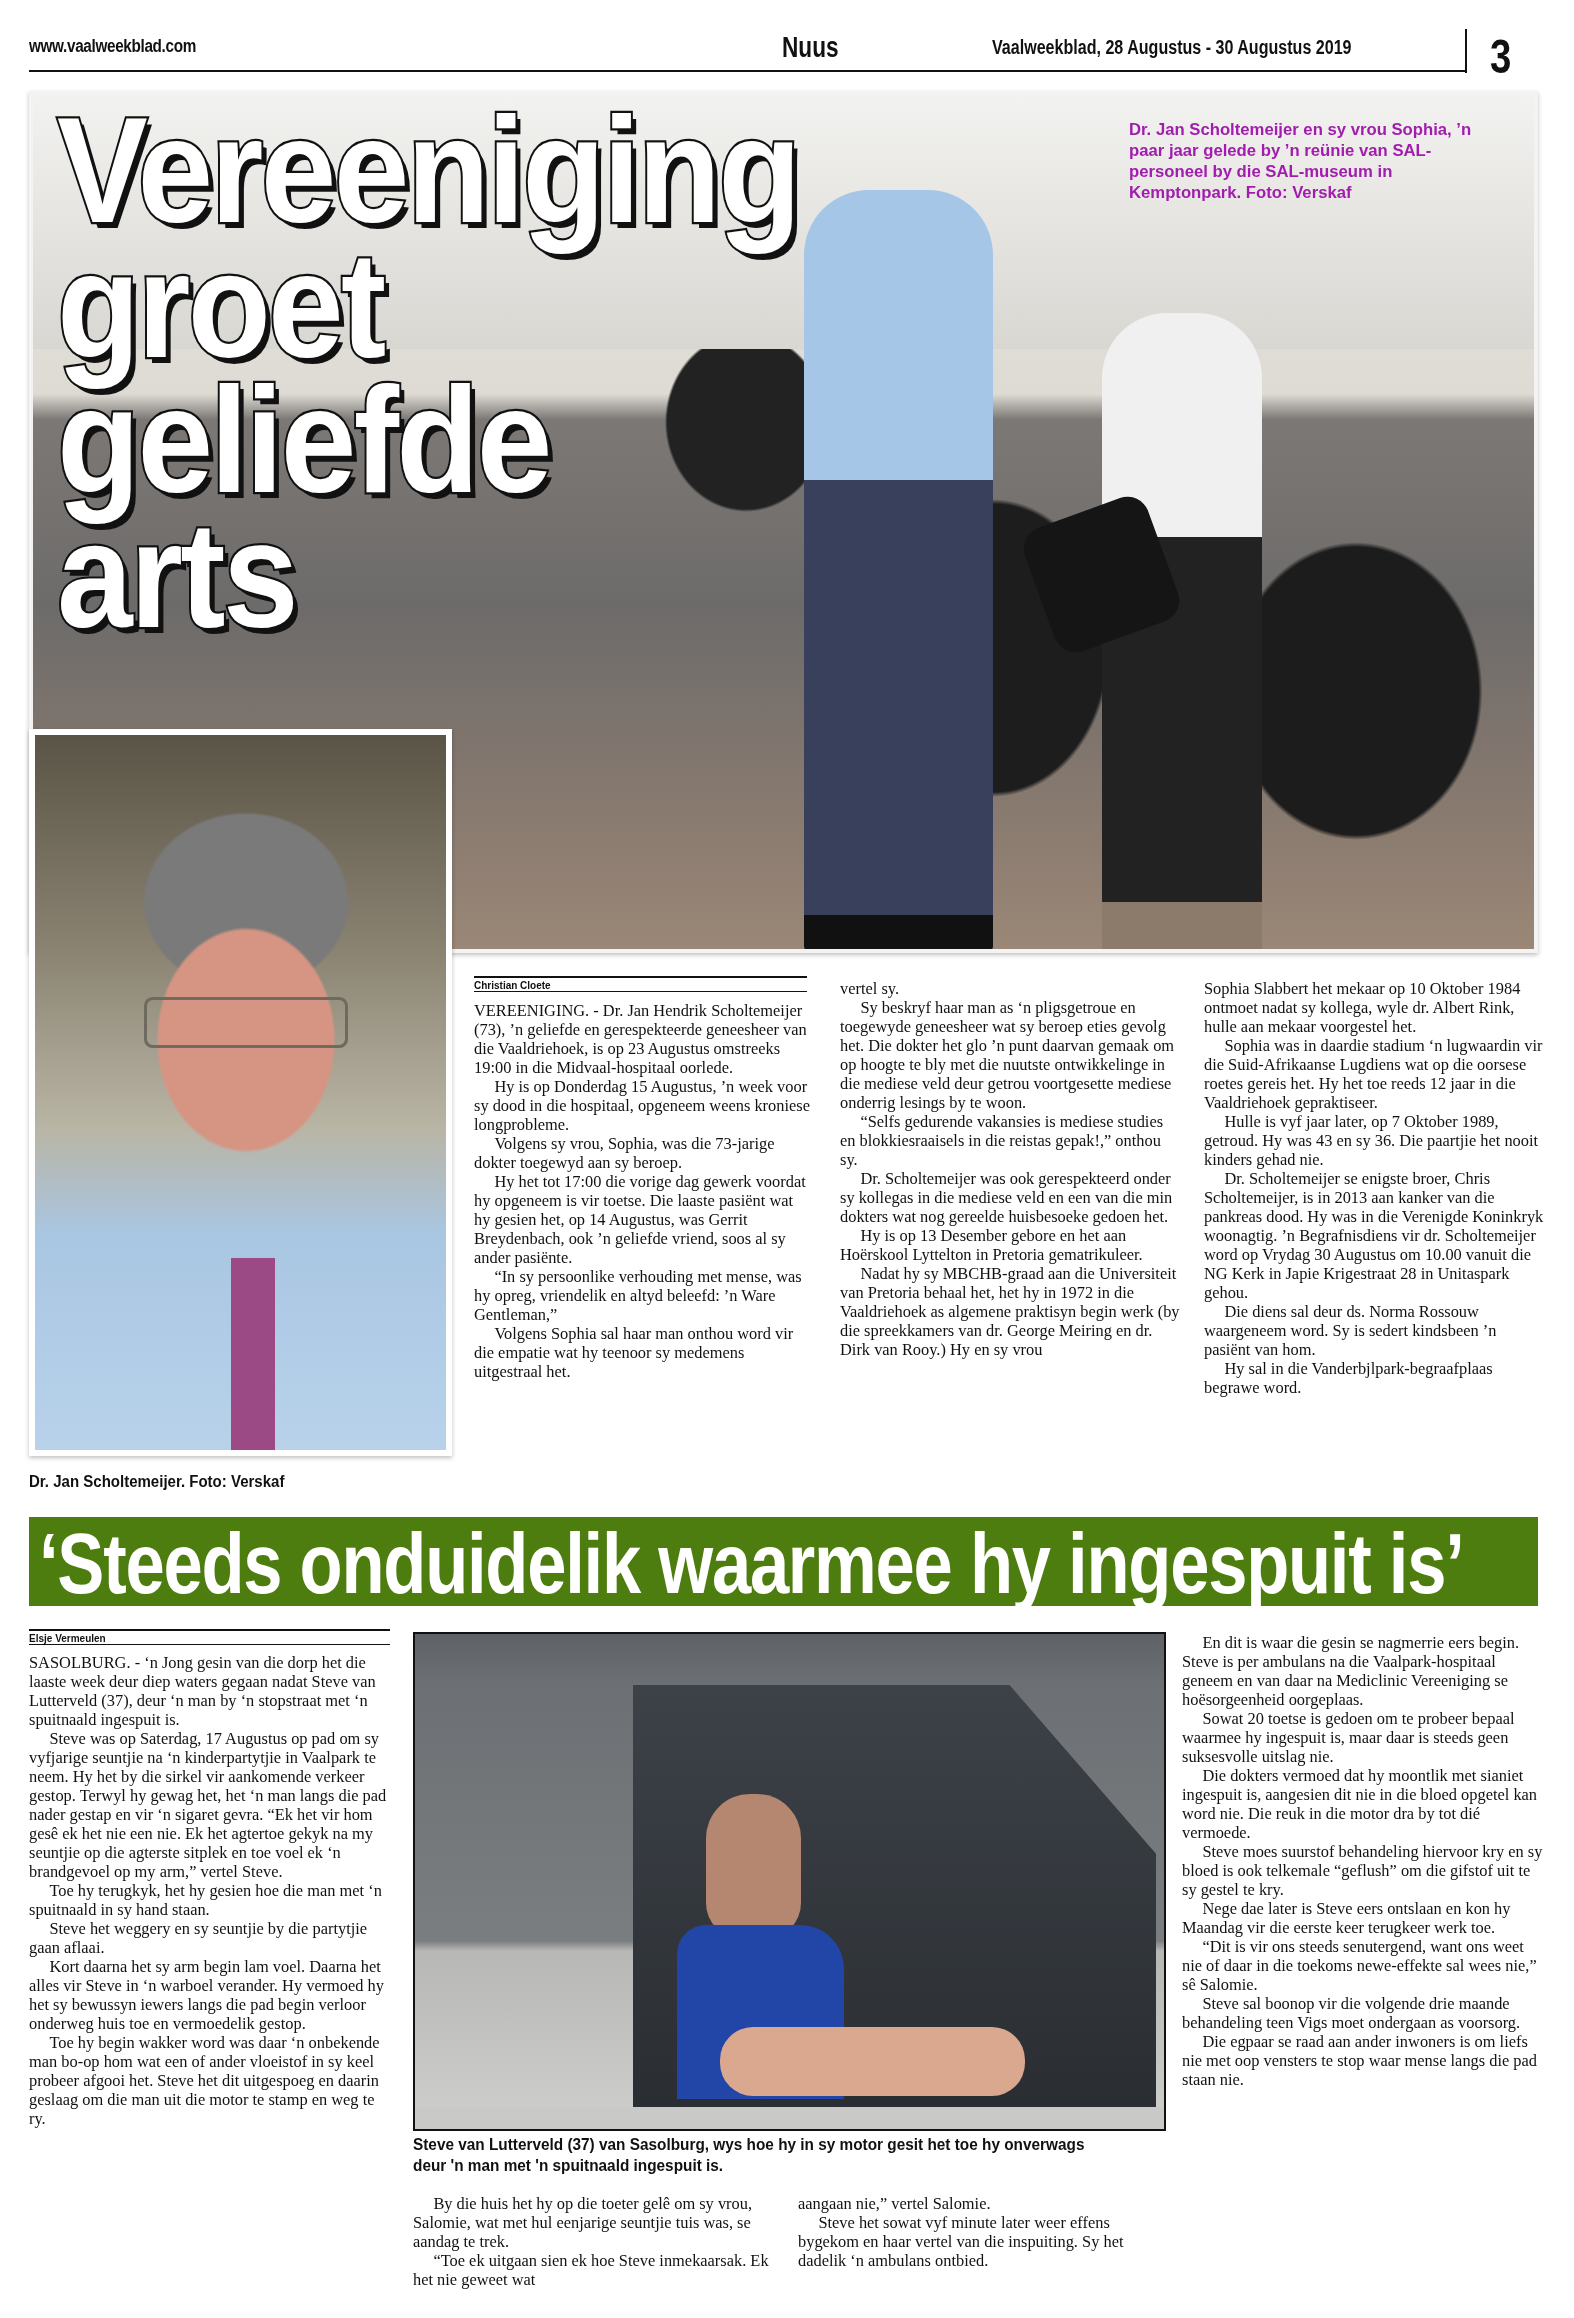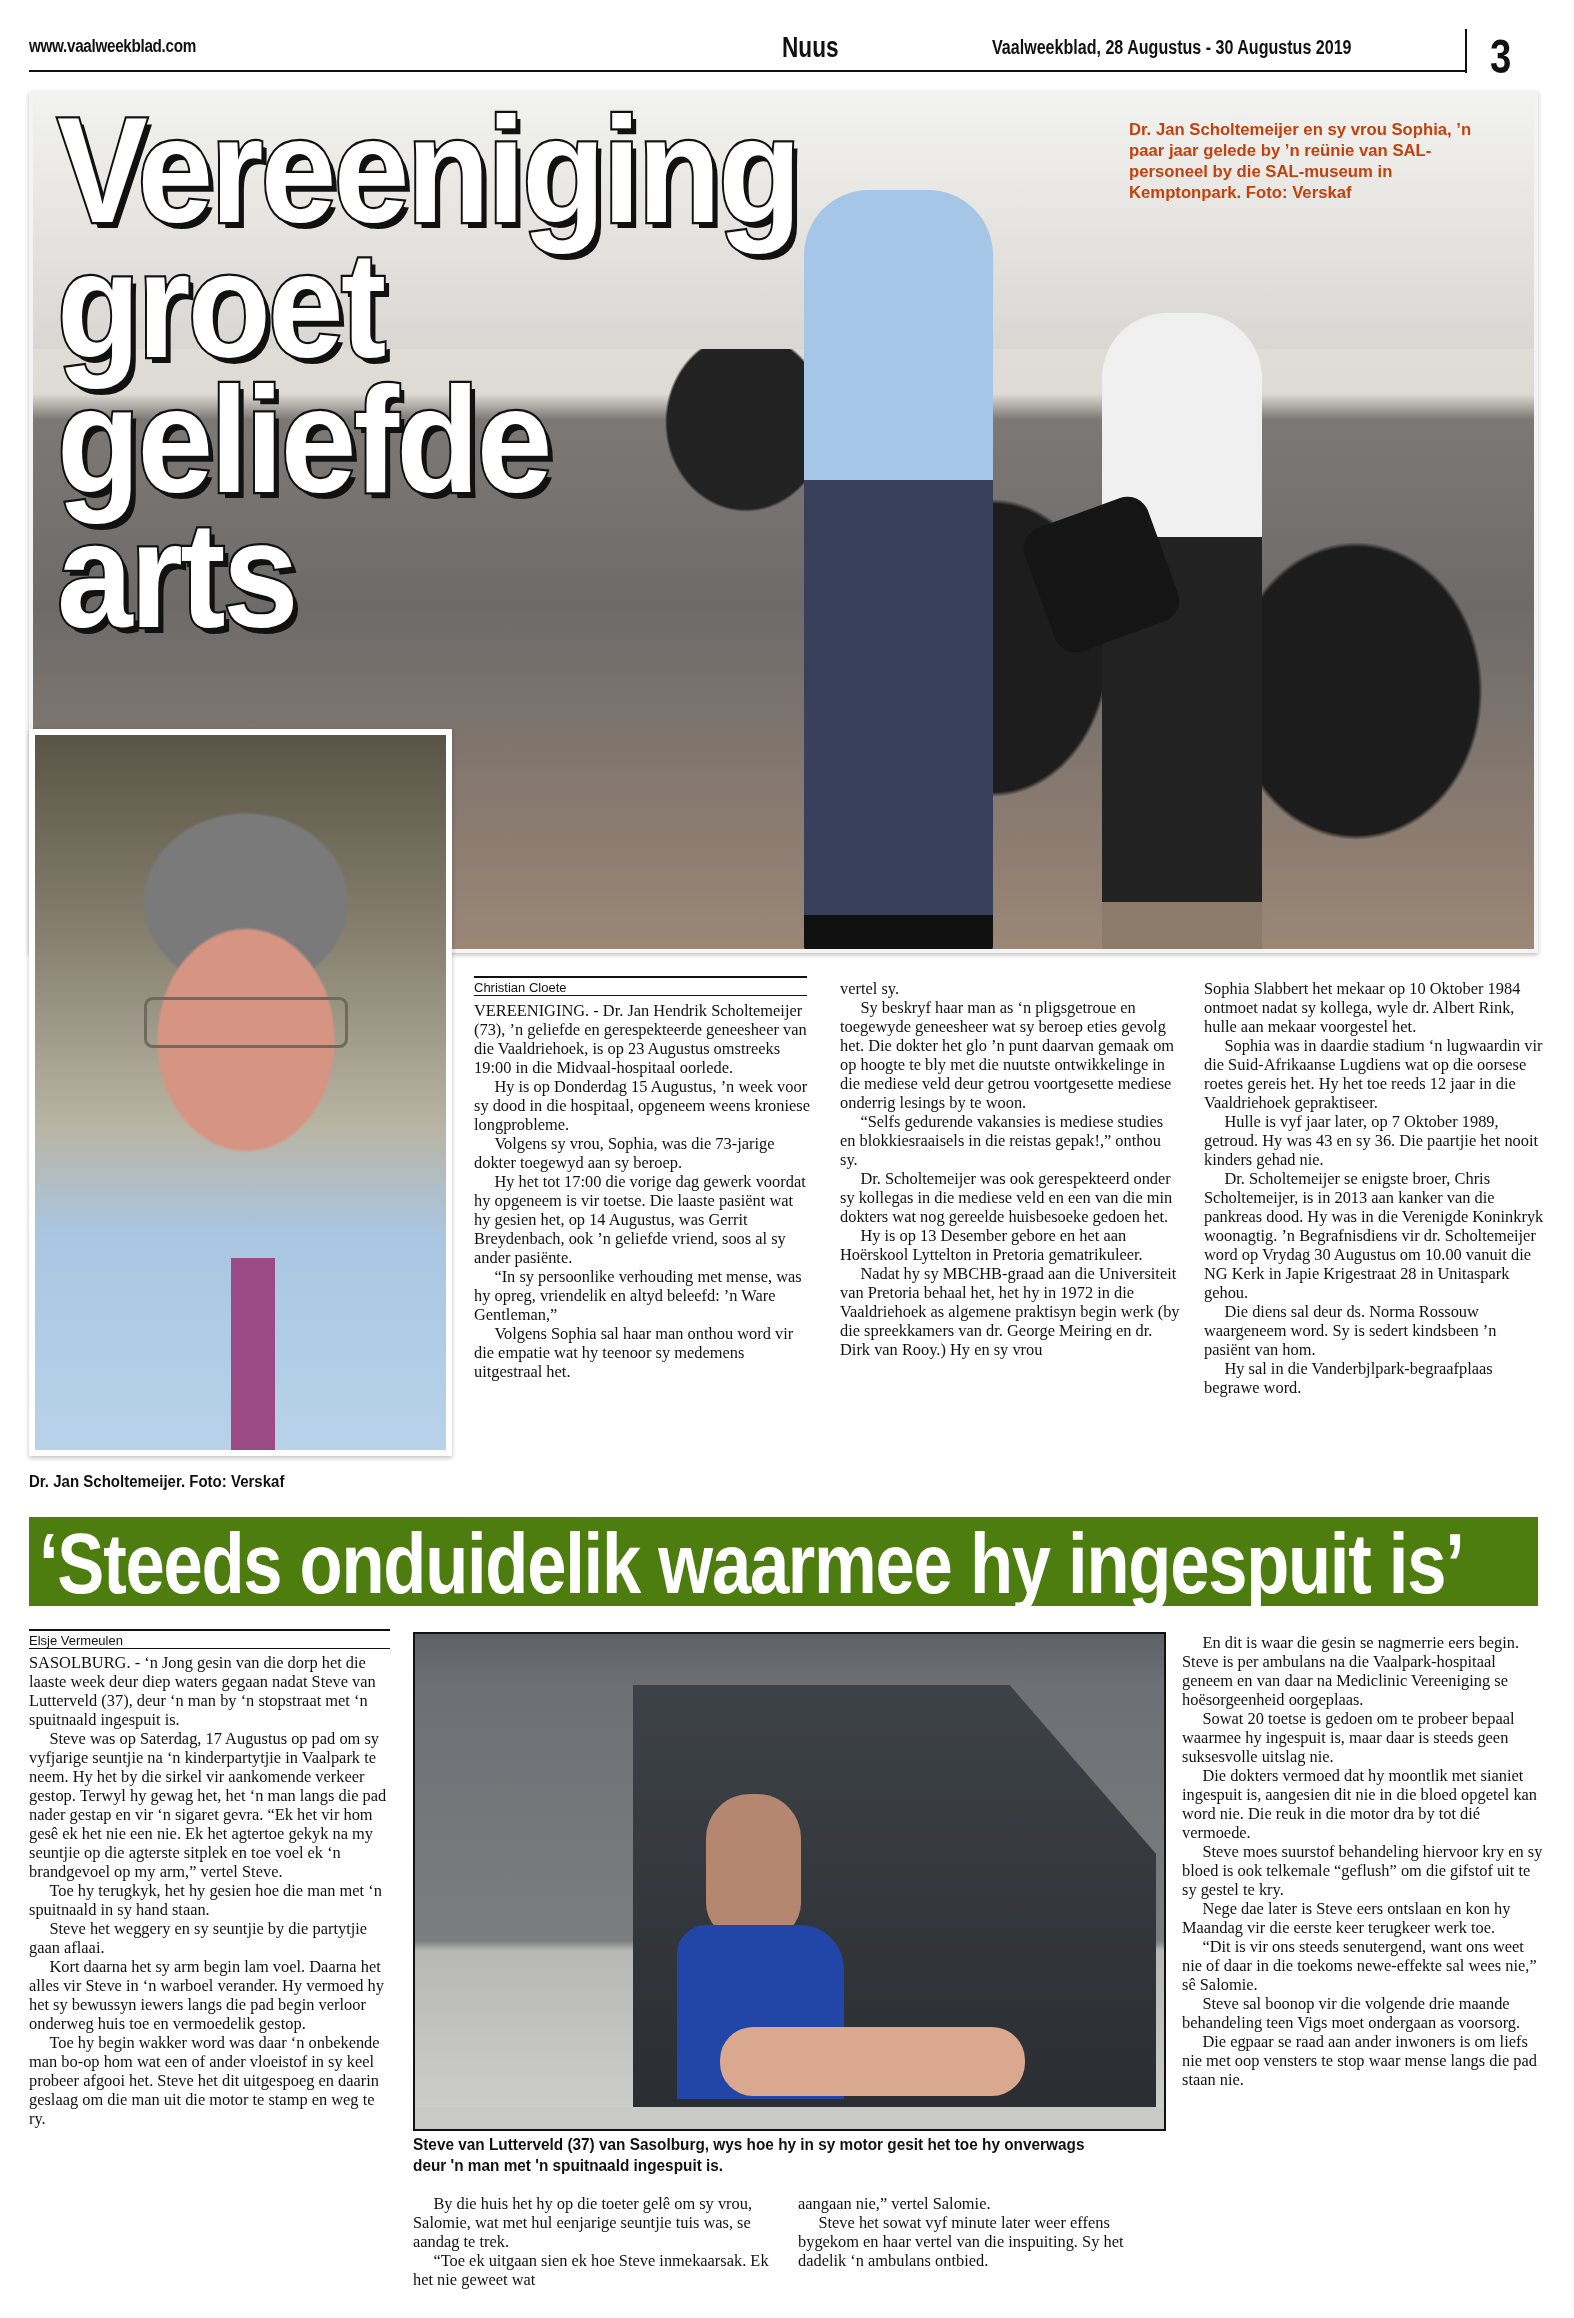--- a/index.html
+++ b/index.html
@@ -26,34 +26,34 @@
   }
   .hero-photo .plane-body { position: absolute; left: 0; top: 0; width: 100%; height: 254px; background: linear-gradient(180deg,#f2f2f0,#d9d7d2); }
   .hero-photo .man { position: absolute; left: 771px; top: 95px; width: 189px; height: 763px;
     background: linear-gradient(180deg, #a5c6e6 0 38%, #38405c 38% 95%, #111 95%); border-radius: 65px 65px 7.3px 7.3px; }
   .hero-photo .woman { position: absolute; left: 1069px; top: 218px; width: 160px; height: 640px;
     background: linear-gradient(180deg, #f0f0f0 0 35%, #222 35% 92%, #8c7a6a 92%); border-radius: 65px 65px 7.3px 7.3px; }
   .hero-photo .bag { position: absolute; left: 1003px; top: 414px; width: 131px; height: 131px; background: #151515; border-radius: 22px; transform: rotate(-20deg); }
 
   .hero-headline { position: absolute; left: 57px; top: 102px; width: 872px; font-family: "Liberation Sans", sans-serif; font-weight: bold; font-size: 151px; line-height: 135px; color: #fff; letter-spacing: -2.9px;
     -webkit-text-stroke: 4.4px #111; paint-order: stroke fill; text-shadow: 5.8px 5.8px 0 #111; transform: scaleX(0.9); transform-origin: left top; }
-  .hero-caption { position: absolute; left: 1129px; top: 119px; width: 378px; font-family: "Liberation Sans", sans-serif; font-weight: bold; font-size: 16.7px; line-height: 21px; color: #c2410c; }
+  .hero-caption { position: absolute; left: 1129px; top: 119px; width: 378px; font-family: "Liberation Sans", sans-serif; font-weight: bold; font-size: 16.7px; line-height: 21px; color: #a21caf; }
 
   .portrait-photo { left: 29px; top: 729px; width: 423px; height: 727px; border: 6.5px solid #fff; box-shadow: 0 1.5px 4.4px rgba(0,0,0,0.25);
     background:
       radial-gradient(ellipse 145px 182px at 211px 305px, #d69583 60%, transparent 62%),
       radial-gradient(ellipse 167px 145px at 211px 167px, #7a7a7a 60%, transparent 62%),
       linear-gradient(180deg, #5a5446 0%, #8a8372 30%, #b9b5a5 55%, #a9c6e2 70%, #b8d2ea 100%);
   }
   .portrait-photo .tie { position: absolute; left: 196px; top: 523px; width: 44px; height: 204px; background: #9c4a86; }
   .portrait-photo .glasses { position: absolute; left: 109px; top: 262px; width: 204px; height: 51px; border: 3.6px solid #6f6a60; border-radius: 8.7px; }
   .portrait-caption { position: absolute; left: 29px; top: 1472px; font-family: "Liberation Sans", sans-serif; font-weight: bold; font-size: 16.7px; transform: scaleX(0.9); transform-origin: left; white-space: nowrap; }
 
   
-  .byline { position: absolute; font-family: "Liberation Sans", sans-serif; font-weight: normal; font-size: 13px; border-top: 2.2px solid #111; border-bottom: 1.5px solid #111; padding: 1.5px 0 0.7px; }
+  .byline { position: absolute; font-family: "Liberation Sans", sans-serif; font-weight: bold; font-size: 10px; border-top: 2.2px solid #111; border-bottom: 1.5px solid #111; padding: 1.5px 0 0.7px; }
   .col { position: absolute; font-size: 16.4px; line-height: 19px; text-align: left; }
   .col p { text-indent: 20.4px; }
   .col p.first { text-indent: 0; }
 
   
   .band { position: absolute; left: 29px; top: 1517px; width: 1509px; height: 89px; background: #4d7c0f; }
   .band-text { position: absolute; left: 10.2px; top: -2.9px; font-family: "Liberation Sans", sans-serif; font-weight: bold; font-size: 86px; color: #fff; white-space: nowrap; letter-spacing: -1.5px; transform: scaleX(0.82); transform-origin: left top; }
 
   .car-photo { left: 413px; top: 1632px; width: 753px; height: 499px; border: 2.2px solid #111;
     background:

